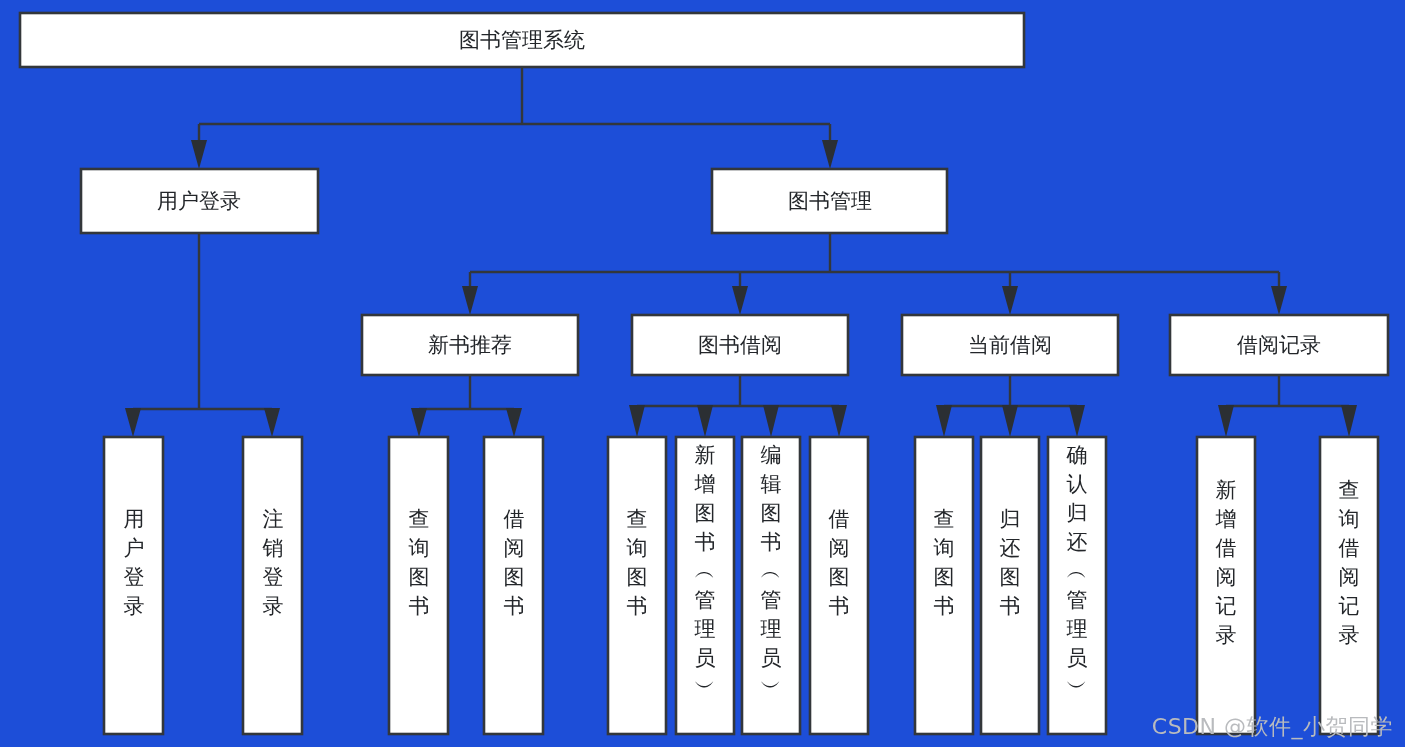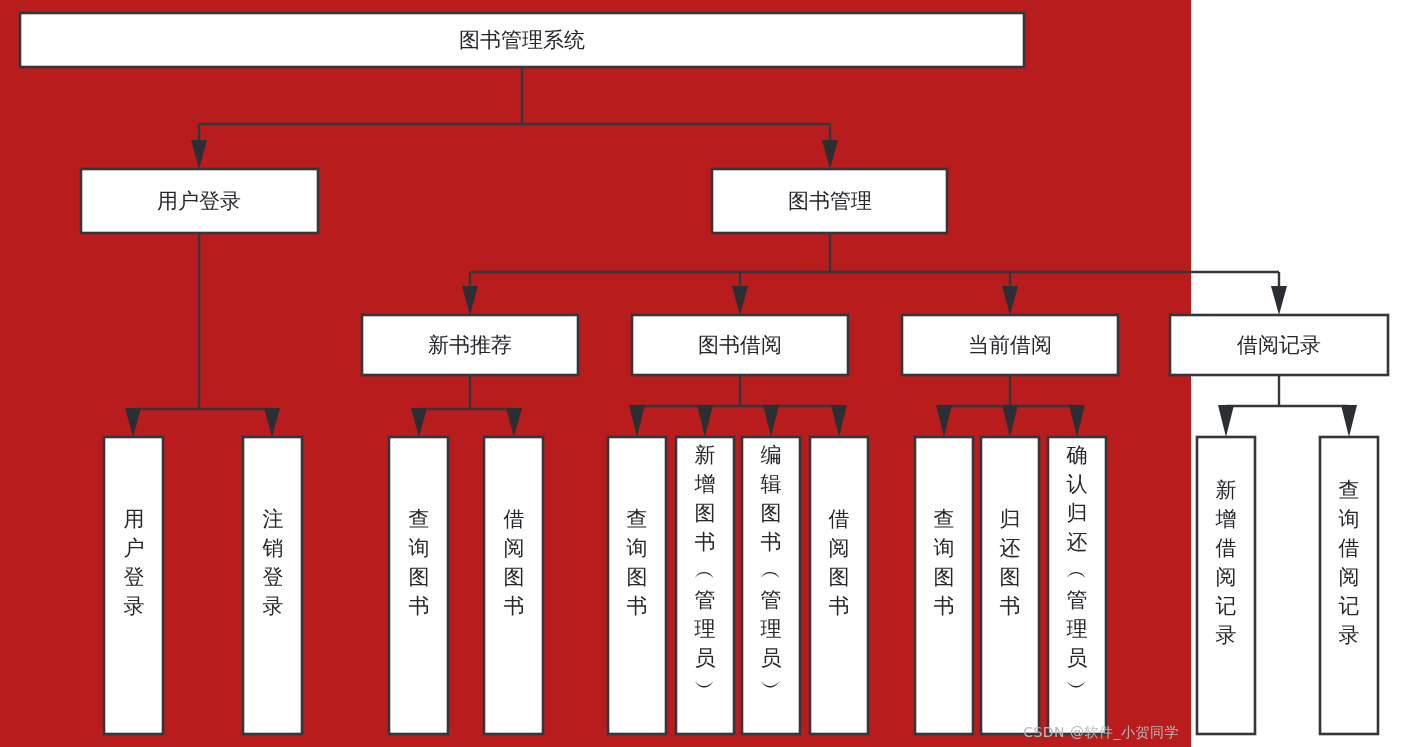--- a/index.html
+++ b/index.html
@@ -9,23 +9,23 @@
     background: #ffffff;
   }
   body {
     width: 1405px;
     height: 747px;
     font-family: "DejaVu Sans", "Liberation Sans", sans-serif;
     overflow: hidden;
   }
   #diagram-root {
     position: relative;
-    width: 1191px;
+    width: 1405px;
     height: 747px;
-    background: #b91c1c;
+    background: #1d4ed8;
   }
   svg.flow {
     position: absolute;
     top: 0;
     left: 0;
     width: 1405px;
     height: 747px;
   }
   .node-rect {
     fill: #ffffff;
@@ -53,21 +53,21 @@
     font-family: "DejaVu Sans", "Liberation Sans", sans-serif;
     font-size: 21px;
     fill: #23262a;
     text-anchor: middle;
   }
   .watermark {
     position: absolute;
     right: 12px;
     bottom: 5px;
     font-family: "DejaVu Sans", "Liberation Sans", sans-serif;
-    font-size: 14px;
+    font-size: 22px;
     color: #b9bbbe;
     letter-spacing: 0.5px;
     white-space: nowrap;
     user-select: none;
   }
 </style>
 </head>
 <body>
 
 <div id="diagram-root">

